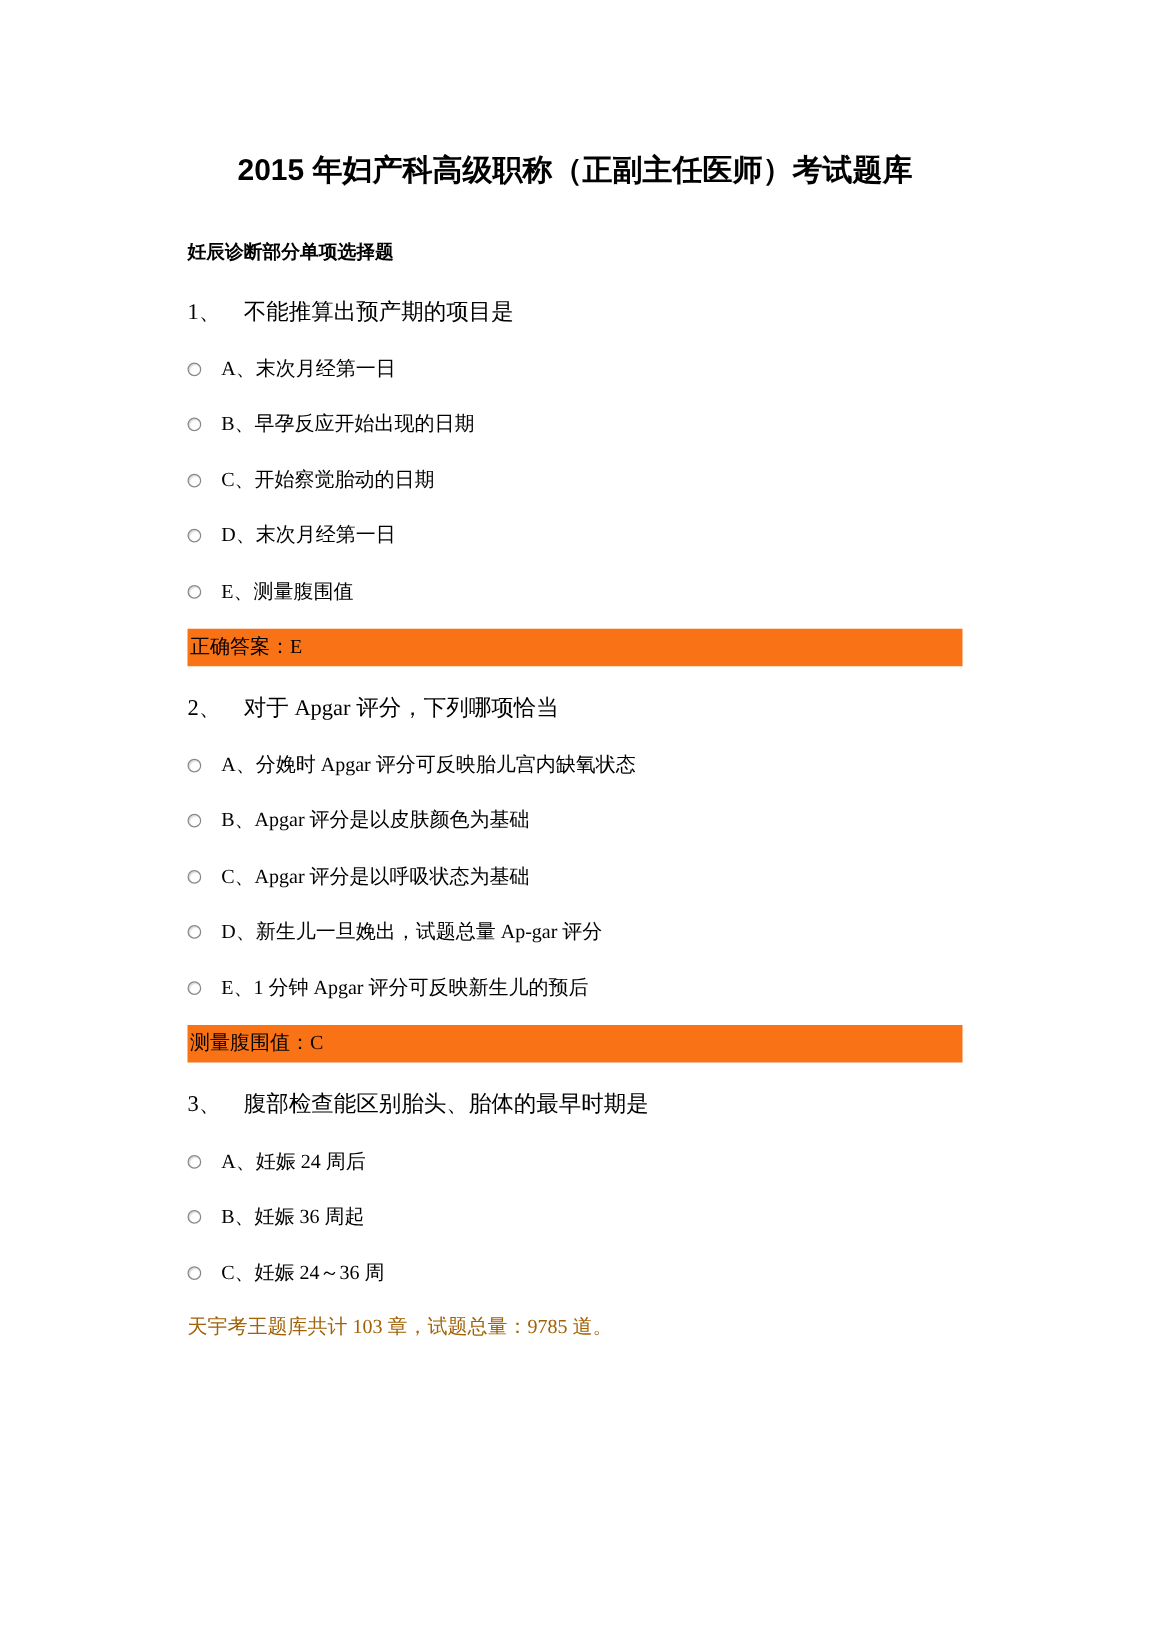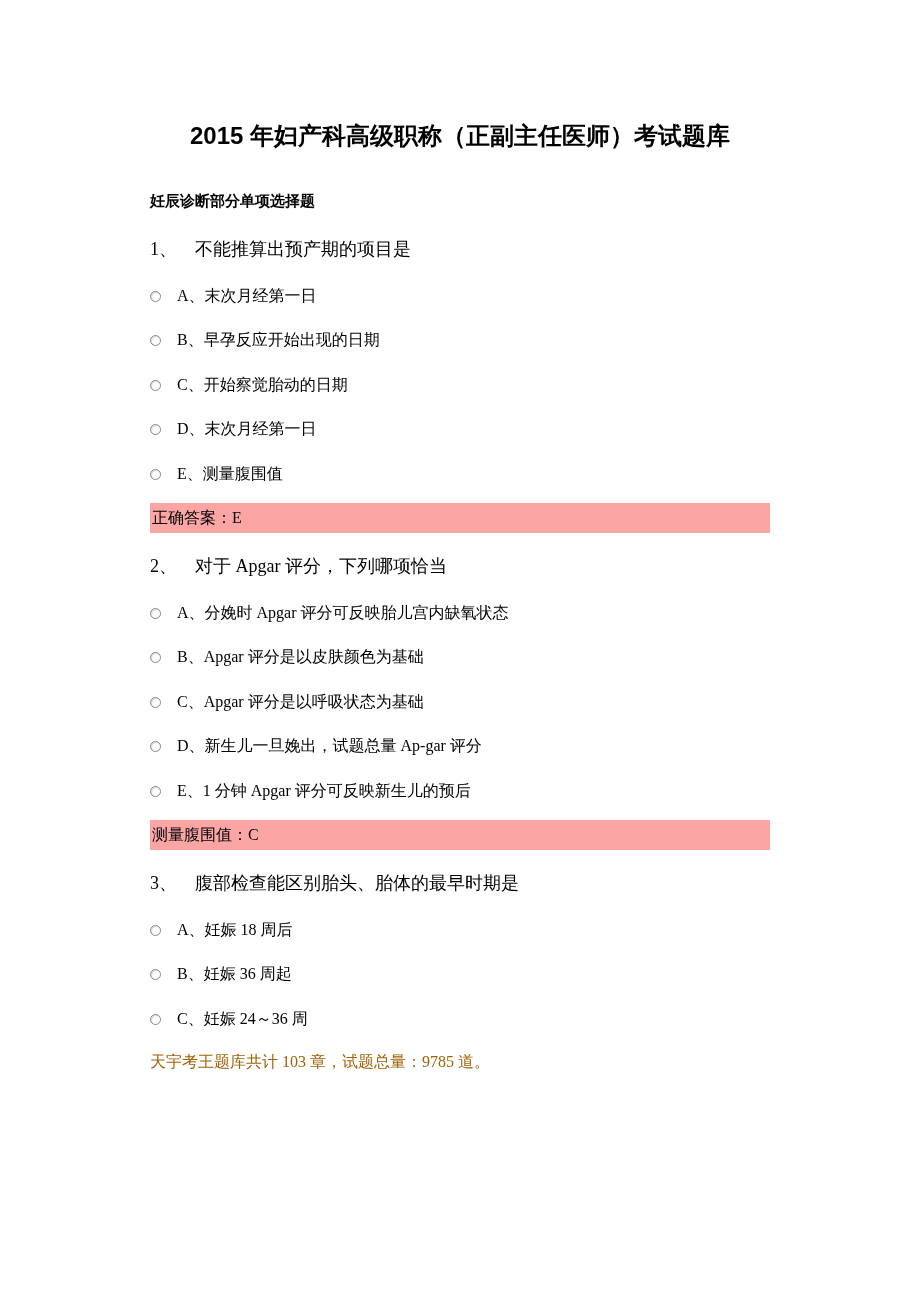--- a/index.html
+++ b/index.html
@@ -52,21 +52,21 @@
       margin-right: 16px;
       position: relative;
       top: 1px;
       flex-shrink: 0;
       box-shadow: inset 1px 1px 1px rgba(0,0,0,0.15);
     }
     .option-text {
       font-family: Liberation Serif, serif;
     }
     .answer {
-      background: #fca5a5;
+      background: #f97316;
       font-size: 16px;
       padding: 3px 2px;
       margin-bottom: 20px;
       margin-top: -4px;
       line-height: 1.5;
     }
     .footer-note {
       color: #a16207;
       font-size: 16px;
       margin-top: -2px;
@@ -128,21 +128,21 @@
   <span class="radio-icon"></span>
   <span class="option-text">E、1 分钟 Apgar 评分可反映新生儿的预后</span>
 </div>
 <div class="answer">测量腹围值：C</div>
 
 <div class="question">
   <span class="question-num">3、</span>&nbsp;&nbsp;&nbsp;&nbsp;<span>腹部检查能区别胎头、胎体的最早时期是</span>
 </div>
 <div class="option">
   <span class="radio-icon"></span>
-  <span class="option-text">A、妊娠 18 周后</span>
+  <span class="option-text">A、妊娠 24 周后</span>
 </div>
 <div class="option">
   <span class="radio-icon"></span>
   <span class="option-text">B、妊娠 36 周起</span>
 </div>
 <div class="option">
   <span class="radio-icon"></span>
   <span class="option-text">C、妊娠 24～36 周</span>
 </div>
 

